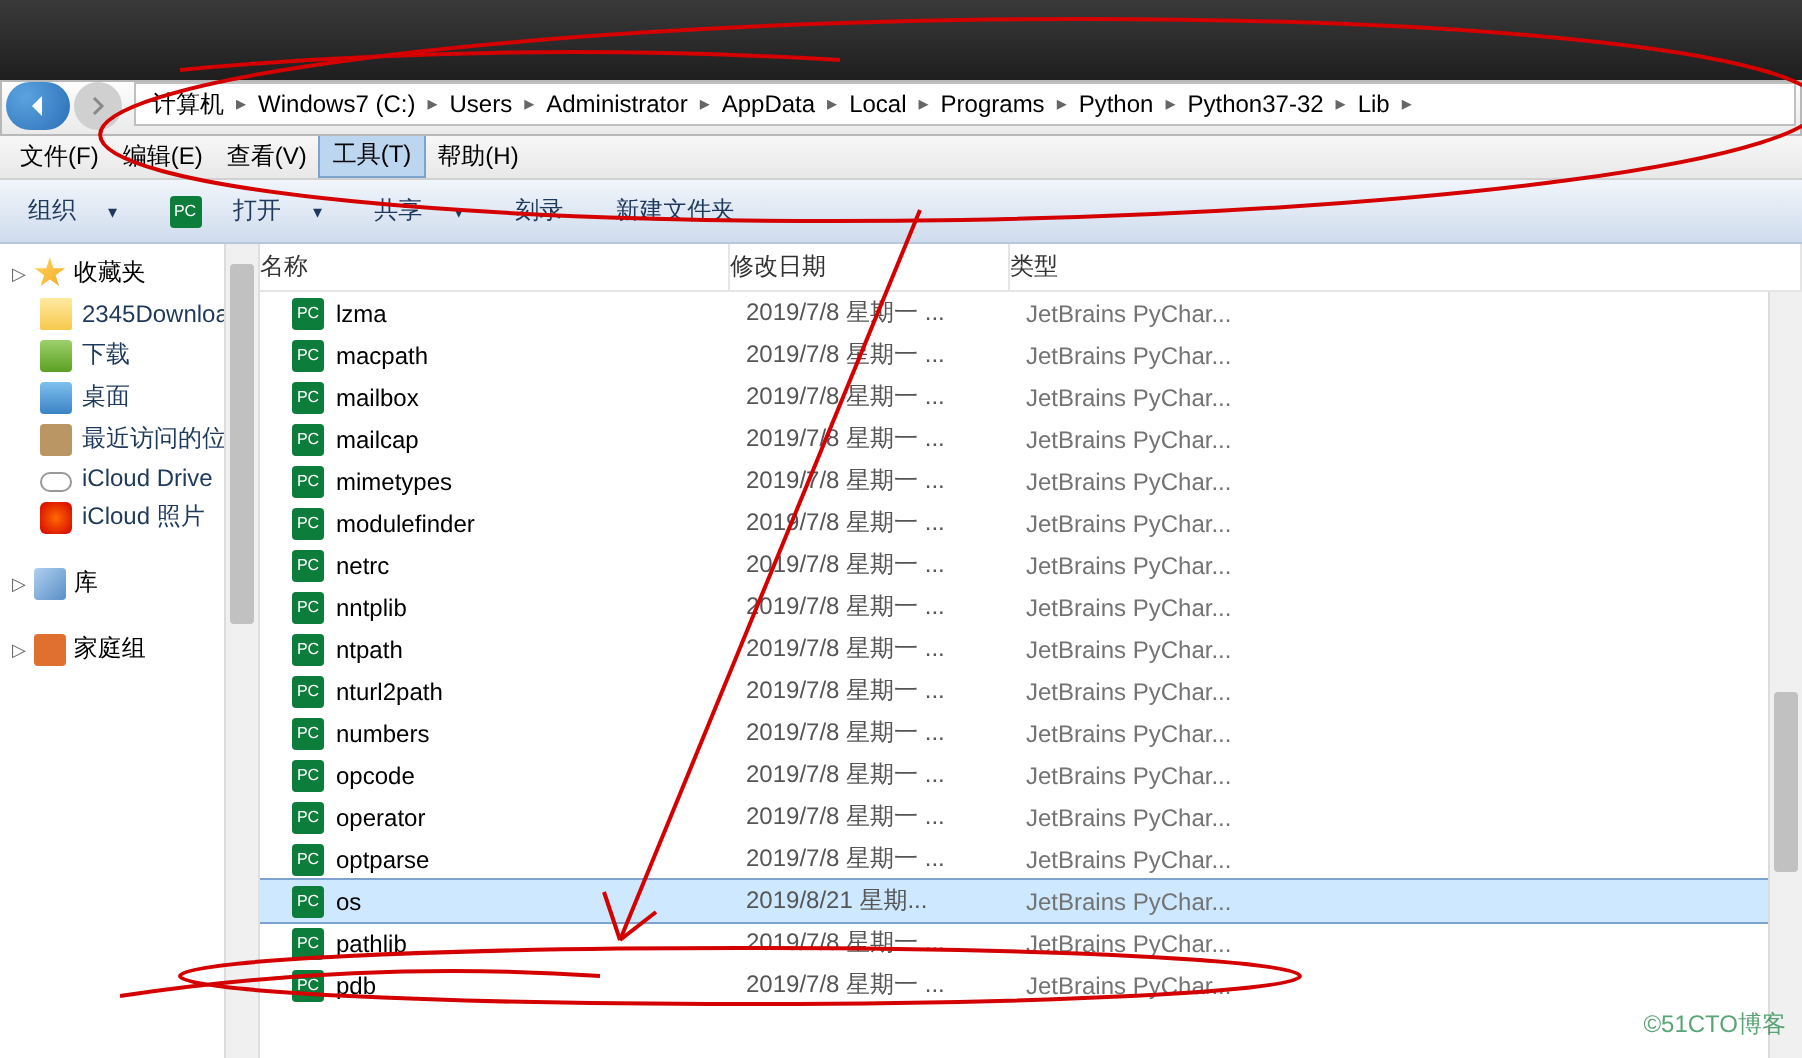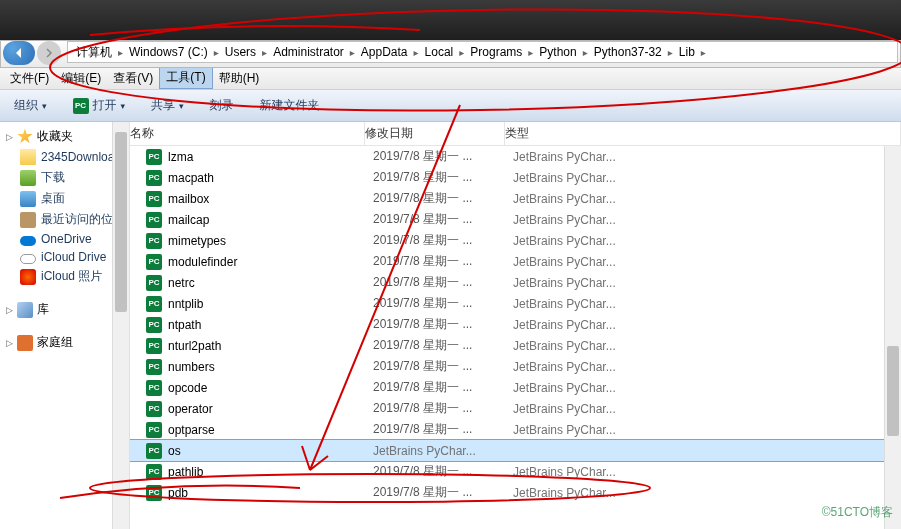--- a/index.html
+++ b/index.html
@@ -9,22 +9,22 @@
 .nav-back{width:32px;height:24px;border-radius:12px;background:radial-gradient(circle at 30% 30%,#5ba3e0,#2b6fb5);display:flex;align-items:center;justify-content:center;margin-right:2px}
 .nav-back svg{fill:#fff}
 .nav-fwd{width:24px;height:24px;border-radius:12px;background:#d0d0d0;display:flex;align-items:center;justify-content:center;margin-right:6px}
 .breadcrumb{flex:1;height:22px;background:#fff;border:1px solid #c0c0c0;display:flex;align-items:center;padding:0 4px;overflow:hidden}
 .crumb{display:flex;align-items:center;padding:0 4px;height:20px;cursor:pointer;white-space:nowrap}
 .chev{color:#666;padding:0 2px;font-size:10px}
 .menubar{height:22px;background:linear-gradient(180deg,#f7f7f7,#e8e8e8);border-bottom:1px solid #d0d0d0;display:flex;align-items:flex-end;padding-left:4px}
 .menuitem{padding:2px 6px;cursor:default}
 .menuitem.hot{background:#bcd6f0;border:1px solid #7da2ce}
 .toolbar{height:32px;background:linear-gradient(180deg,#f1f5fb,#cfdced);border-bottom:1px solid #b8c7db;display:flex;align-items:center;padding:0 8px;gap:14px;color:#1e395b}
-.tool{display:flex;align-items:center;gap:4px;padding:3px 6px;cursor:default}
-.pc-ico{width:16px;height:16px;background:#0d7d3c;display:flex;align-items:center;justify-content:center;color:#fff;font-size:8px;font-weight:bold;border-radius:2px}
+.tool{display:flex;align-items:center;gap:16px;padding:3px 6px;cursor:default}
+.pc-ico{width:16px;height:16px;background:#0d7d3c;display:flex;align-items:center;justify-content:center;color:#fff;font-size:8px;font-weight:normal;border-radius:2px}
 .drop{font-size:9px;color:#1e395b}
 .body{display:flex;height:calc(529px - 40px - 28px - 22px - 32px)}
 .sidebar{width:130px;background:#fff;border-right:1px solid #e0e0e0;overflow-y:auto;padding:4px 0;position:relative}
 .scroll-track{position:absolute;right:0;top:0;bottom:0;width:17px;background:#f0f0f0;border-left:1px solid #dcdcdc}
 .scroll-thumb{position:absolute;left:2px;right:2px;background:#c1c1c1;border-radius:2px}
 .side-group{padding:2px 4px 2px 20px;color:#1e395b;display:flex;align-items:center;gap:5px;cursor:default;white-space:nowrap;overflow:hidden}
 .side-head{padding:2px 4px 2px 6px;display:flex;align-items:center;gap:4px;cursor:default}
 .side-head .tri{font-size:9px;color:#666}
 .ico{width:16px;height:16px;flex:0 0 16px}
 .ico-star{background:linear-gradient(135deg,#ffd75e,#f5a623);clip-path:polygon(50% 0%,61% 35%,98% 35%,68% 57%,79% 91%,50% 70%,21% 91%,32% 57%,2% 35%,39% 35%)}
@@ -143,24 +143,20 @@
         </div>
         <div class="side-group">
           <span class="ico ico-desk"></span>
           <span>桌面</span>
         </div>
         <div class="side-group">
           <span class="ico ico-recent"></span>
           <span>最近访问的位置</span>
         </div>
         <div class="side-group">
-          <span class="ico ico-cloud"></span>
-          <span>OneDrive</span>
-        </div>
-        <div class="side-group">
           <span class="ico ico-cloud white"></span>
           <span>iCloud Drive</span>
         </div>
         <div class="side-group">
           <span class="ico ico-photo"></span>
           <span>iCloud 照片</span>
         </div>
       </div>
     <div class="sep"></div>
     <div class="side-head">
@@ -296,20 +292,21 @@
             <span>optparse</span>
           </div>
           <div class="cell-date">2019/7/8 星期一 ...</div>
           <div class="cell-type">JetBrains PyChar...</div>
         </div>
         <div class="row sel">
           <div class="cell-name">
             <span class="pc-ico">PC</span>
             <span>os</span>
           </div>
+          <div class="cell-date">2019/8/21 星期...</div>
           <div class="cell-type">JetBrains PyChar...</div>
         </div>
         <div class="row">
           <div class="cell-name">
             <span class="pc-ico">PC</span>
             <span>pathlib</span>
           </div>
           <div class="cell-date">2019/7/8 星期一 ...</div>
           <div class="cell-type">JetBrains PyChar...</div>
         </div>

